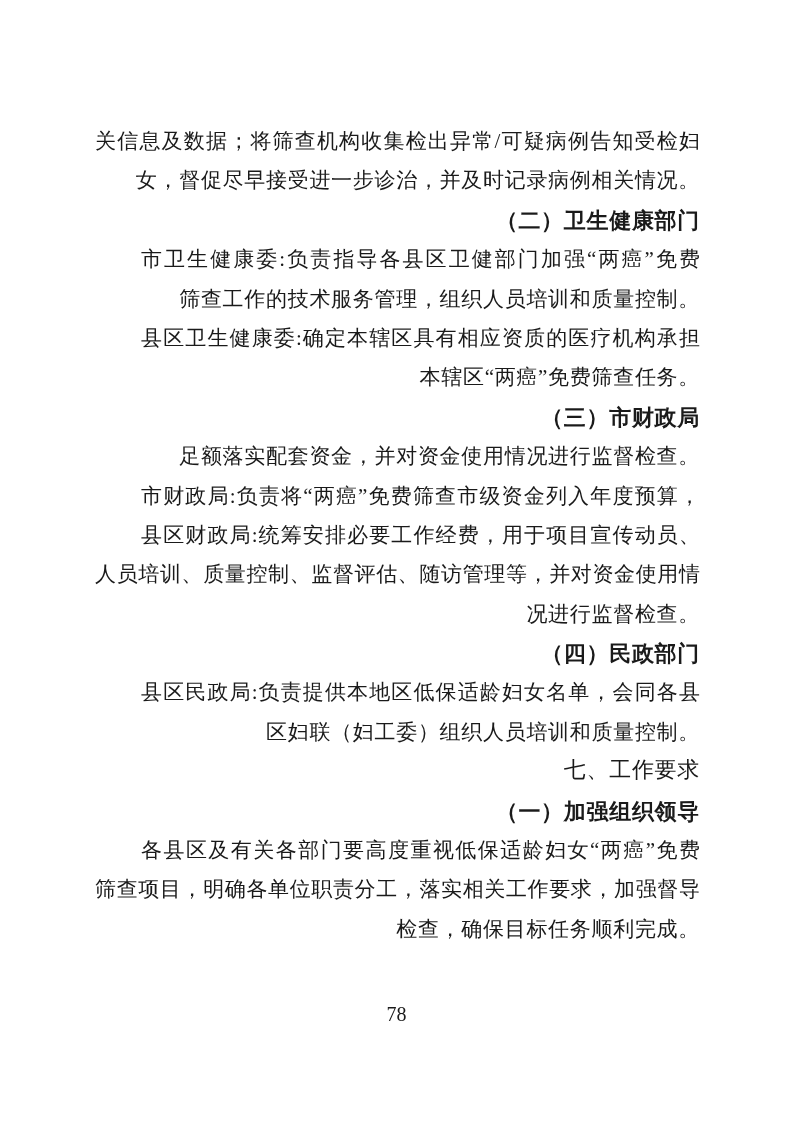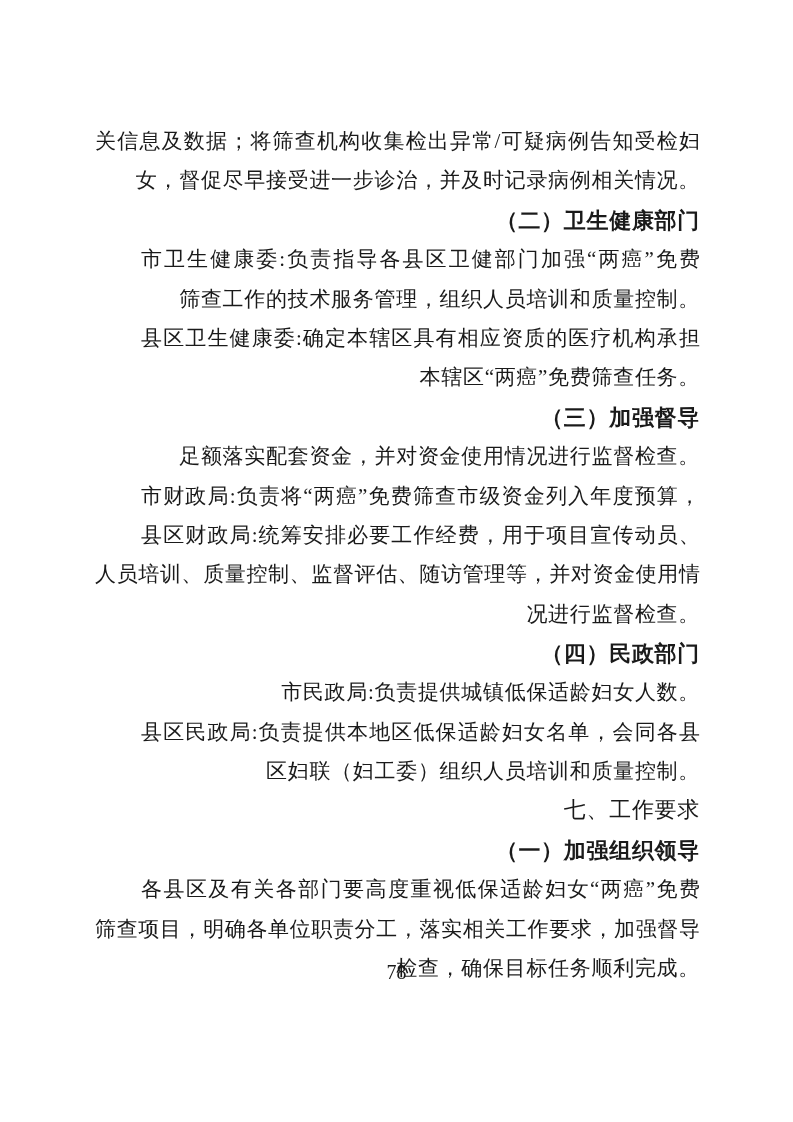--- a/index.html
+++ b/index.html
@@ -53,49 +53,48 @@
   }
   
   .line.hei {
     font-size: 22px;
     font-weight: normal;
     font-family: Liberation Mono, monospace;
   }
   .page-footer {
     position: absolute;
     left: 0;
-    top: 957px;
+    top: 999px;
     width: 793px;
     text-align: center;
     font-size: 20px;
     line-height: 30px;
     font-family: "Liberation Serif", "DejaVu Serif", serif;
     color: #1a1a1a;
   }
 </style>
 </head>
 <body>
 
 <div class="page">
   <div class="doc-body">
       <div class="line body fill">关信息及数据；将筛查机构收集检出异常/可疑病例告知受检妇</div>
       <div class="line body">女，督促尽早接受进一步诊治，并及时记录病例相关情况。</div>
       <div class="line kaiti indent">（二）卫生健康部门</div>
       <div class="line body fill indent">市卫生健康委:负责指导各县区卫健部门加强“两癌”免费</div>
       <div class="line body">筛查工作的技术服务管理，组织人员培训和质量控制。</div>
       <div class="line body fill indent">县区卫生健康委:确定本辖区具有相应资质的医疗机构承担</div>
       <div class="line body">本辖区“两癌”免费筛查任务。</div>
-      <div class="line kaiti indent">（三）加强督导</div>
+      <div class="line kaiti indent">（三）市财政局</div>
       <div class="line body">足额落实配套资金，并对资金使用情况进行监督检查。</div>
       <div class="line body fill indent">市财政局:负责将“两癌”免费筛查市级资金列入年度预算，</div>
       <div class="line body fill indent">县区财政局:统筹安排必要工作经费，用于项目宣传动员、</div>
       <div class="line body fill">人员培训、质量控制、监督评估、随访管理等，并对资金使用情</div>
       <div class="line body">况进行监督检查。</div>
       <div class="line kaiti indent">（四）民政部门</div>
-      <div class="line body indent">市民政局:负责提供城镇低保适龄妇女人数。</div>
       <div class="line body fill indent">县区民政局:负责提供本地区低保适龄妇女名单，会同各县</div>
       <div class="line body">区妇联（妇工委）组织人员培训和质量控制。</div>
       <div class="line hei indent">七、工作要求</div>
       <div class="line kaiti indent">（一）加强组织领导</div>
       <div class="line body fill indent">各县区及有关各部门要高度重视低保适龄妇女“两癌”免费</div>
       <div class="line body fill">筛查项目，明确各单位职责分工，落实相关工作要求，加强督导</div>
       <div class="line body">检查，确保目标任务顺利完成。</div>
     </div>
   <div class="page-footer">78</div>
 </div>

